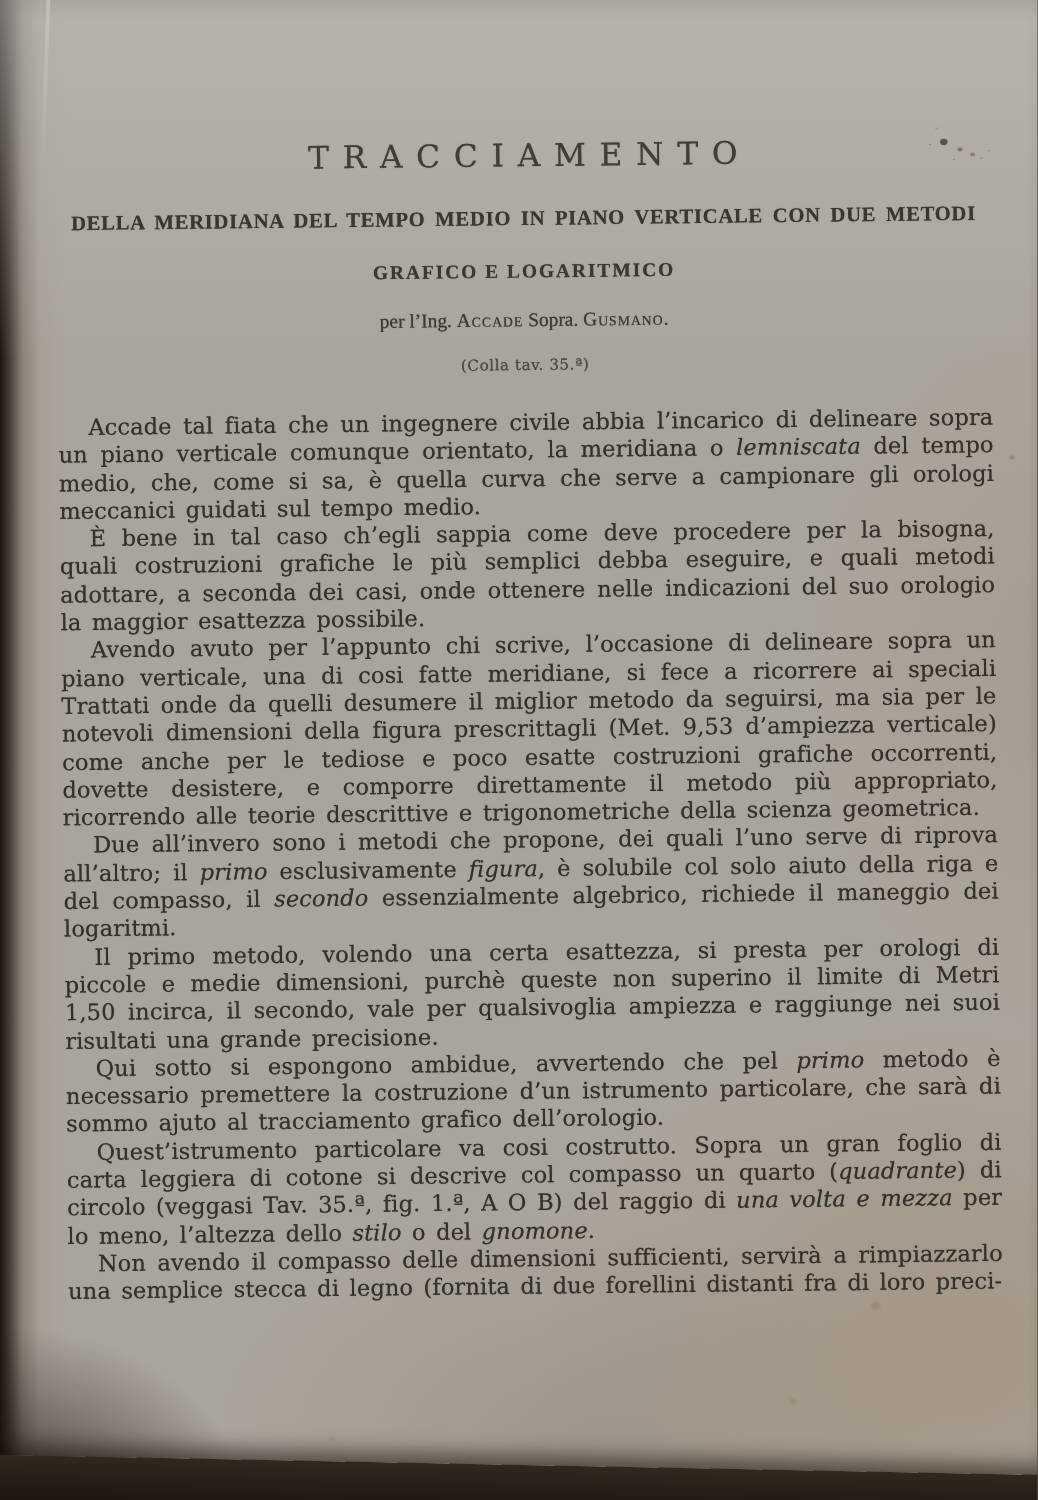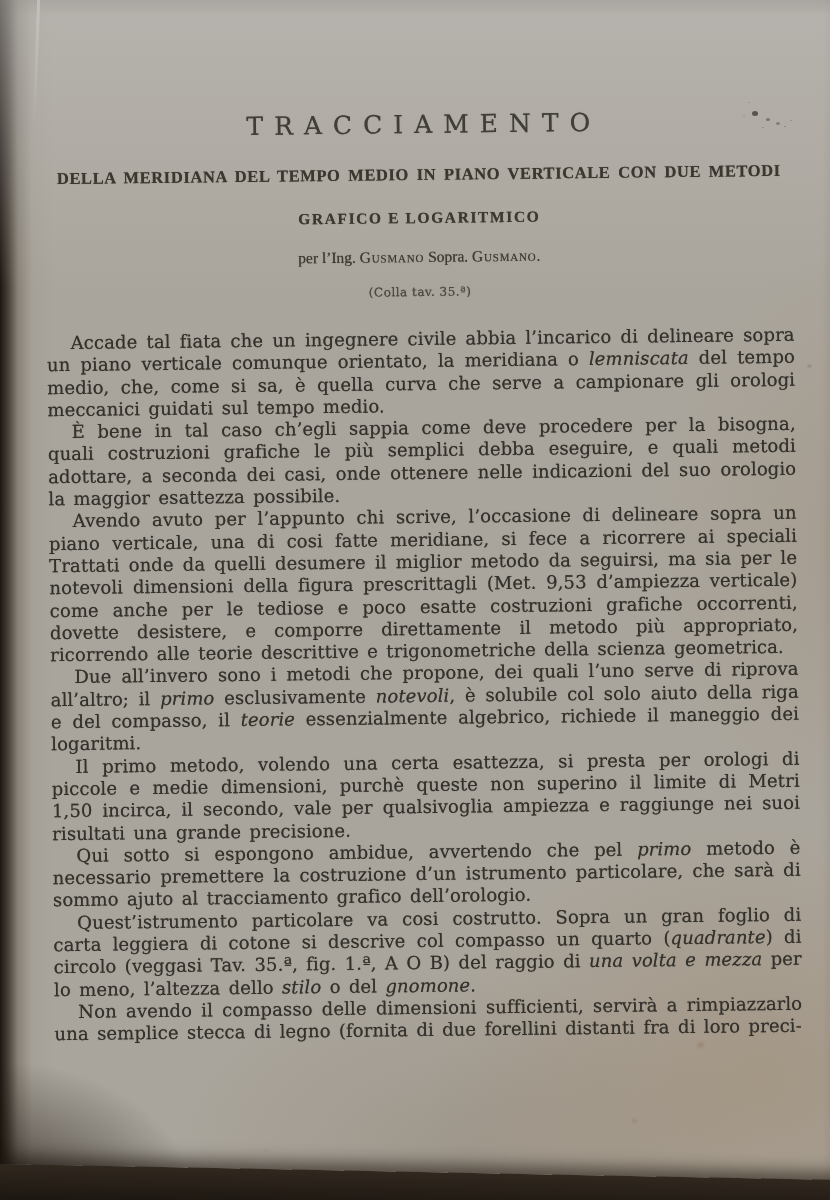--- a/index.html
+++ b/index.html
@@ -176,33 +176,33 @@
     <div class="foxing"></div>
 
     <div class="content">
 
       <h1 class="title">TRACCIAMENTO</h1>
 
       <h2 class="subtitle1">DELLA MERIDIANA DEL TEMPO MEDIO IN PIANO VERTICALE CON DUE METODI</h2>
 
       <h3 class="subtitle2">GRAFICO E LOGARITMICO</h3>
 
-      <div class="byline"><span>per l’Ing. </span><span class="sc">Gusmano</span><span> Sopra. </span><span class="sc">Gusmano.</span></div>
+      <div class="byline"><span>per l’Ing. </span><span class="sc">Accade</span><span> Sopra. </span><span class="sc">Gusmano.</span></div>
 
       <div class="plate-note">(Colla tav. 35.ª)</div>
 
       <div class="bodytext">
 
         <p><span>Accade tal fiata che un ingegnere civile abbia l’incarico di delineare sopra un piano verticale comunque orientato, la meridiana o </span><span class="it">lemniscata</span><span> del tempo medio, che, come si sa, è quella curva che serve a campionare gli orologi meccanici guidati sul tempo medio.</span></p>
 
         <p><span>È bene in tal caso ch’egli sappia come deve procedere per la bisogna, quali costruzioni grafiche le più semplici debba eseguire, e quali metodi adottare, a seconda dei casi, onde ottenere nelle indicazioni del suo orologio la maggior esattezza possibile.</span></p>
 
         <p><span>Avendo avuto per l’appunto chi scrive, l’occasione di delineare sopra un piano verticale, una di cosi fatte meridiane, si fece a ricorrere ai speciali Trattati onde da quelli desumere il miglior metodo da seguirsi, ma sia per le notevoli dimensioni della figura prescrittagli (Met. 9,53 d’ampiezza verticale) come anche per le tediose e poco esatte costruzioni grafiche occorrenti, dovette desistere, e comporre direttamente il metodo più appropriato, ricorrendo alle teorie descrittive e trigonometriche della scienza geometrica.</span></p>
 
-        <p><span>Due all’invero sono i metodi che propone, dei quali l’uno serve di riprova all’altro; il </span><span class="it">primo</span><span> esclusivamente </span><span class="it">notevoli</span><span>, è solubile col solo aiuto della riga e del compasso, il </span><span class="it">teorie</span><span> essenzialmente algebrico, richiede il maneggio dei logaritmi.</span></p>
+        <p><span>Due all’invero sono i metodi che propone, dei quali l’uno serve di riprova all’altro; il </span><span class="it">primo</span><span> esclusivamente </span><span class="it">figura</span><span>, è solubile col solo aiuto della riga e del compasso, il </span><span class="it">secondo</span><span> essenzialmente algebrico, richiede il maneggio dei logaritmi.</span></p>
 
         <p><span>Il primo metodo, volendo una certa esattezza, si presta per orologi di piccole e medie dimensioni, purchè queste non superino il limite di Metri 1,50 incirca, il secondo, vale per qualsivoglia ampiezza e raggiunge nei suoi risultati una grande precisione.</span></p>
 
         <p><span>Qui sotto si espongono ambidue, avvertendo che pel </span><span class="it">primo</span><span> metodo è necessario premettere la costruzione d’un istrumento particolare, che sarà di sommo ajuto al tracciamento grafico dell’orologio.</span></p>
 
         <p><span>Quest’istrumento particolare va cosi costrutto. Sopra un gran foglio di carta leggiera di cotone si descrive col compasso un quarto (</span><span class="it">quadrante</span><span>) di circolo (veggasi Tav. 35.ª, fig. 1.ª, A O B) del raggio di </span><span class="it">una volta e mezza</span><span> per lo meno, l’altezza dello </span><span class="it">stilo</span><span> o del </span><span class="it">gnomone</span><span>.</span></p>
 
         <p><span>Non avendo il compasso delle dimensioni sufficienti, servirà a rimpiazzarlo una semplice stecca di legno (fornita di due forellini distanti fra di loro preci-</span></p>
 
       </div>

